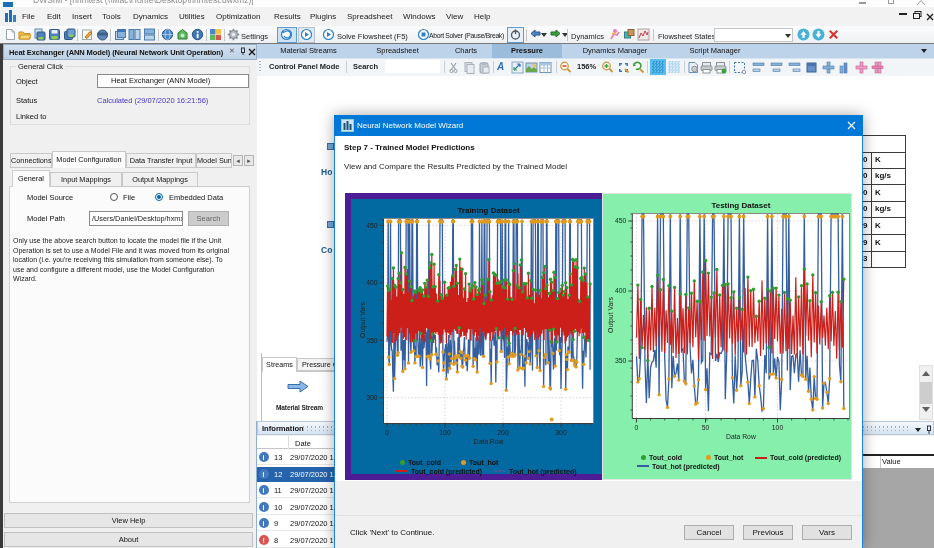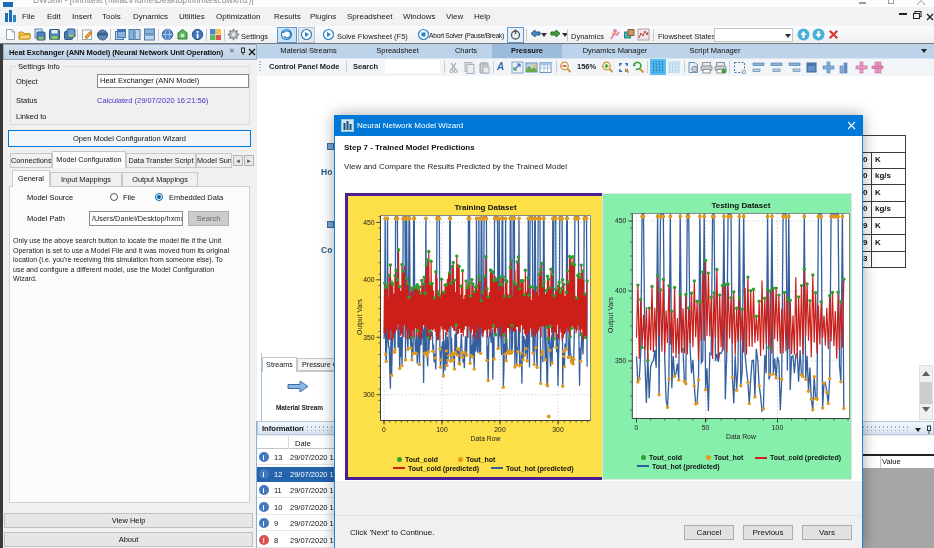--- a/index.html
+++ b/index.html
@@ -209,31 +209,30 @@
     </div>
 <div class="ab" style="left:229px;top:47px;font-size:7px;color:#555">✕</div>
 <svg class="ab" width="8" height="9" style="left:239px;top:47px">
       <rect x="2.5" y="1" width="3" height="4.5" fill="none" stroke="#333"></rect>
       <line x1="4" y1="5.5" x2="4" y2="8" stroke="#333"></line>
     </svg>
 <svg class="ab" width="8" height="8" style="left:248px;top:48px">
       <path d="M1 1 L7 7 M7 1 L1 7" stroke="#111" stroke-width="1.3"></path>
     </svg>
 <div class="ab" style="left:10px;top:66px;width:240px;height:59px;border:1px solid #dcdcdc"></div>
-<div class="ab" style="left:16px;top:62px;background:#f0f0f0;padding:0 2px;font-size:7.5px;color:#111">Settings Info</div>
+<div class="ab" style="left:16px;top:62px;background:#f0f0f0;padding:0 2px;font-size:7.5px;color:#111">General Click</div>
 <div class="ab" style="left:16px;top:77px;font-size:7.5px;color:#111">Object</div>
-<div class="ab" style="left:97px;top:74px;width:152px;height:14px;background:#fff;border:1px solid #8a8a8a;font-size:7.5px;color:#111;line-height:12px;padding-left:2px;white-space:nowrap;overflow:hidden">Heat Exchanger (ANN Model)</div>
+<div class="ab" style="left:97px;top:74px;width:152px;height:14px;background:#fff;border:1px solid #8a8a8a;font-size:7.5px;color:#111;line-height:12px;padding-left:13px;white-space:nowrap;overflow:hidden">Heat Exchanger (ANN Model)</div>
 <div class="ab" style="left:16px;top:96px;font-size:7.5px;color:#111">Status</div>
 <div class="ab" style="left:97px;top:96px;font-size:7.5px;color:#4436c8;white-space:nowrap">Calculated (29/07/2020 16:21:56)</div>
 <div class="ab" style="left:16px;top:112px;font-size:7.5px;color:#111">Linked to</div>
-<div class="ab" style="left:8px;top:130px;width:243px;height:17px;background:#f2f6fb;border:1px solid #0078d7;font-size:7.5px;color:#111;text-align:center;line-height:15px">Open Model Configuration Wizard</div>
 <div class="ab" style="left:10px;top:153px;width:240px;height:15px"></div>
 <div class="ab" style="left:10px;top:153px;width:42px;height:15px;background:#f0f0f0;border:1px solid #c8c8c8;font-size:7.3px;color:#111;text-align:center;line-height:14px;white-space:nowrap;overflow:hidden">Connections</div>
 <div class="ab" style="left:52px;top:151px;width:74px;height:17px;background:#fcfcfc;border:1px solid #c8c8c8;border-bottom:none;font-size:7.3px;color:#111;text-align:center;line-height:16px;z-index:3;white-space:nowrap;overflow:hidden">Model Configuration</div>
-<div class="ab" style="left:126px;top:153px;width:70px;height:15px;background:#f0f0f0;border:1px solid #c8c8c8;font-size:7.3px;color:#111;text-align:center;line-height:14px;white-space:nowrap;overflow:hidden">Data Transfer Script</div>
+<div class="ab" style="left:126px;top:153px;width:70px;height:15px;background:#f0f0f0;border:1px solid #c8c8c8;font-size:7.3px;color:#111;text-align:center;line-height:14px;white-space:nowrap;overflow:hidden">Data Transfer Input</div>
 <div class="ab" style="left:196px;top:153px;width:36px;height:15px;background:#f0f0f0;border:1px solid #c8c8c8;font-size:7.3px;color:#111;text-align:center;line-height:14px;white-space:nowrap;overflow:hidden">Model Sun</div>
 <div class="ab" style="left:233px;top:155px;width:10px;height:11px;background:#e8e8e8;border:1px solid #b5b5b5;font-size:6px;text-align:center;line-height:10px;color:#555">◄</div>
 <div class="ab" style="left:244px;top:155px;width:10px;height:11px;background:#e8e8e8;border:1px solid #b5b5b5;font-size:6px;text-align:center;line-height:10px;color:#555">►</div>
 <div class="ab" style="left:9px;top:186px;width:241px;height:317px;background:#fbfbfb;border:1px solid #cfcfcf"></div>
 <div class="ab" style="left:12px;top:170px;width:38px;height:17px;background:#fbfbfb;border:1px solid #cfcfcf;border-bottom:none;font-size:7.3px;color:#111;text-align:center;line-height:15px;z-index:3">General</div>
 <div class="ab" style="left:50px;top:172px;width:72px;height:15px;background:#f0f0f0;border:1px solid #c8c8c8;font-size:7.3px;color:#111;text-align:center;line-height:14px">Input Mappings</div>
 <div class="ab" style="left:122px;top:172px;width:76px;height:15px;background:#f0f0f0;border:1px solid #c8c8c8;font-size:7.3px;color:#111;text-align:center;line-height:14px">Output Mappings</div>
 <div class="ab" style="left:27px;top:193px;font-size:7.5px;color:#111">Model Source</div>
 <div class="ab" style="left:110px;top:193px;width:8px;height:8px;border:1px solid #555;border-radius:50%;background:#fff"></div>
 <div class="ab" style="left:123px;top:193px;font-size:7.5px;color:#111">File</div>
@@ -478,21 +477,21 @@
       <rect x="2.5" y="4" width="2" height="7" fill="#1a5276"></rect>
       <rect x="5.5" y="2" width="2" height="9" fill="#1a5276"></rect>
       <rect x="8.5" y="5" width="2" height="6" fill="#1a5276"></rect>
     </svg>
 <div class="ab" style="left:357px;top:121px;font-size:8px;color:#fff;z-index:12">Neural Network Model Wizard</div>
 <svg class="ab" width="9" height="9" style="left:847px;top:121px;z-index:12">
       <path d="M1 1 L8 8 M8 1 L1 8" stroke="#fff" stroke-width="1.1"></path>
     </svg>
 <div class="ab" style="left:344px;top:143px;font-size:8px;font-weight:bold;color:#111;z-index:11">Step 7 - Trained Model Predictions</div>
 <div class="ab" style="left:344px;top:162px;font-size:8px;color:#222;z-index:11">View and Compare the Results Predicted by the Trained Model</div>
-<div class="ab" style="left:345px;top:193px;width:281px;height:287px;background:#fde047;border:3px solid #4c1d95;z-index:11">
+<div class="ab" style="left:345px;top:193px;width:281px;height:287px;background:#0369a1;border:6px solid #4c1d95;z-index:11">
       <svg width="251" height="287" style="position:absolute;left:0;top:0" font-family="Liberation Sans, sans-serif">
         <rect x="32.5" y="19.5" width="210.0" height="205.0" fill="#ffffff"></rect>
         <line x1="32.5" y1="26.4" x2="242.5" y2="26.4" stroke="#cccccc" stroke-width="0.8" stroke-dasharray="1.5,2"></line>
         <line x1="32.5" y1="83.8" x2="242.5" y2="83.8" stroke="#cccccc" stroke-width="0.8" stroke-dasharray="1.5,2"></line>
         <line x1="32.5" y1="141.3" x2="242.5" y2="141.3" stroke="#cccccc" stroke-width="0.8" stroke-dasharray="1.5,2"></line>
         <line x1="32.5" y1="198.7" x2="242.5" y2="198.7" stroke="#cccccc" stroke-width="0.8" stroke-dasharray="1.5,2"></line>
         <line x1="36.0" y1="19.5" x2="36.0" y2="224.5" stroke="#cccccc" stroke-width="0.8" stroke-dasharray="1.5,2"></line>
         <line x1="94.0" y1="19.5" x2="94.0" y2="224.5" stroke="#cccccc" stroke-width="0.8" stroke-dasharray="1.5,2"></line>
         <line x1="152.0" y1="19.5" x2="152.0" y2="224.5" stroke="#cccccc" stroke-width="0.8" stroke-dasharray="1.5,2"></line>
         <line x1="210.0" y1="19.5" x2="210.0" y2="224.5" stroke="#cccccc" stroke-width="0.8" stroke-dasharray="1.5,2"></line>

